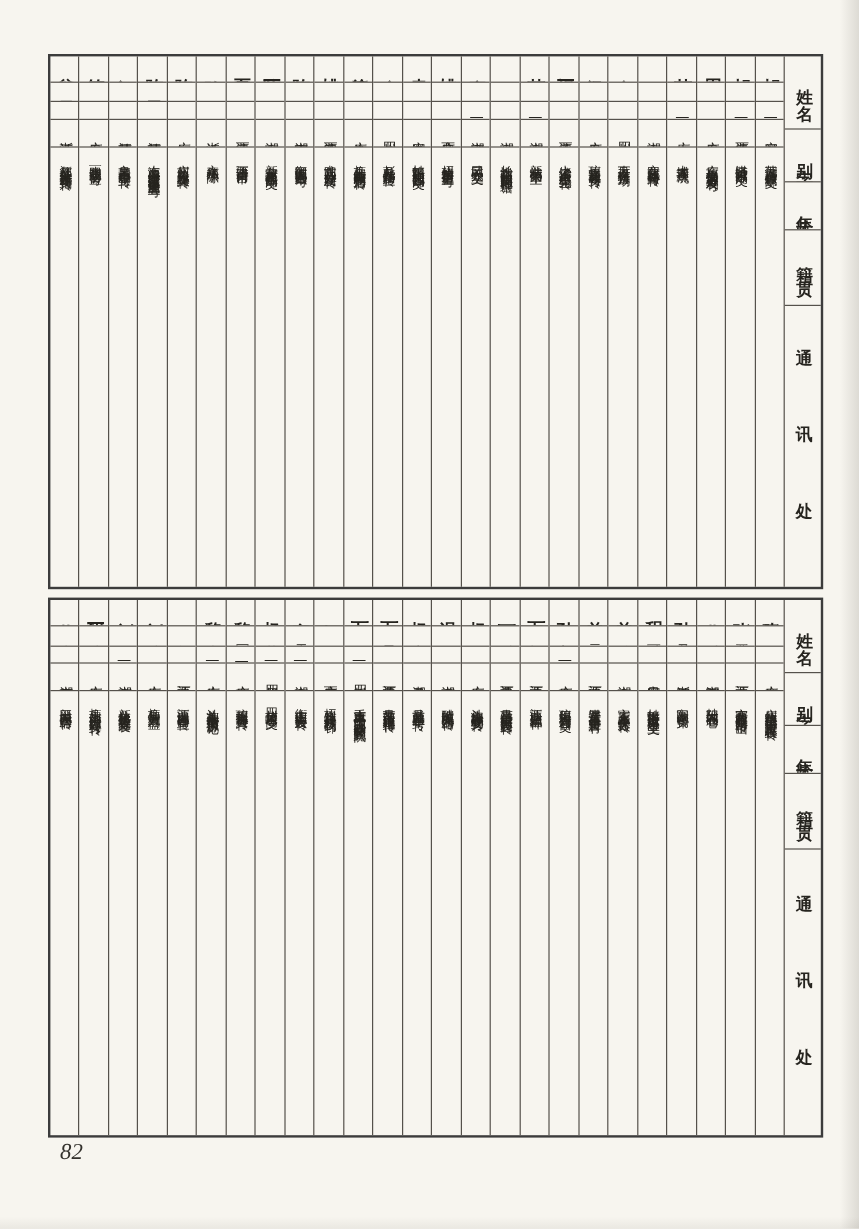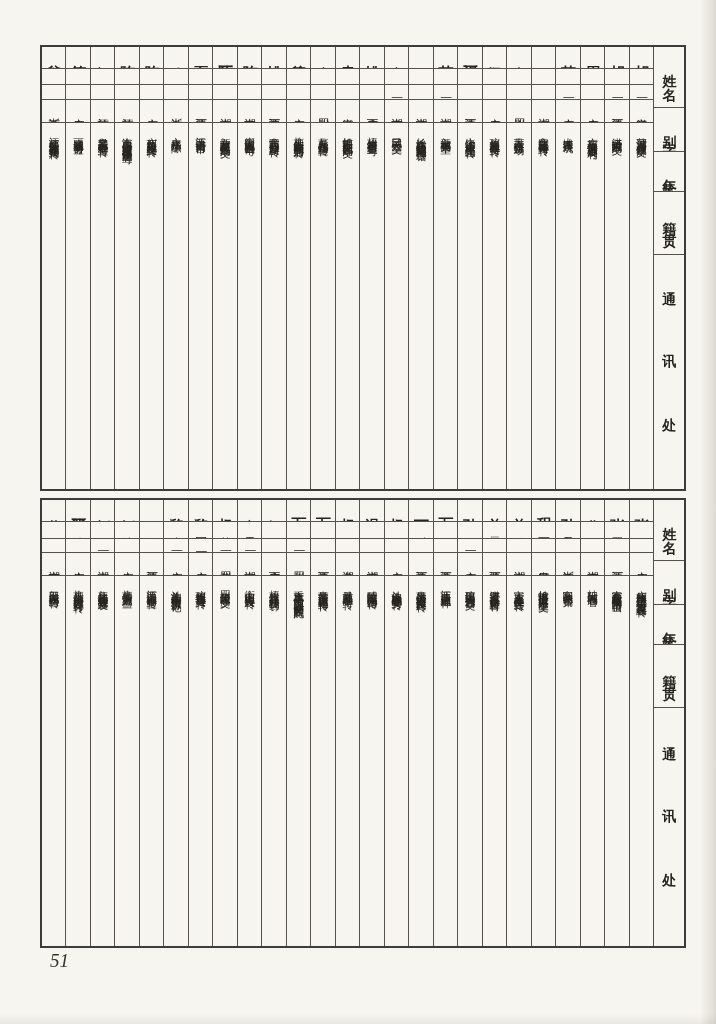--- a/index.html
+++ b/index.html
@@ -957,16 +957,16 @@
           <span class="vtext">二二</span>
         </div>
         <div class="cell c-native">
           <span class="vtext">湖南新田</span>
         </div>
         <div class="cell c-address">
           <span class="vtext">新田城内天庆斋转</span>
         </div>
       </div>
     </div>
-  <div class="page-number">51</div>
+  <div class="page-number">82</div>
   <div class="scan-edge-right"></div>
   <div class="scan-edge-bottom"></div>
 </div>
 
 </body></html>

